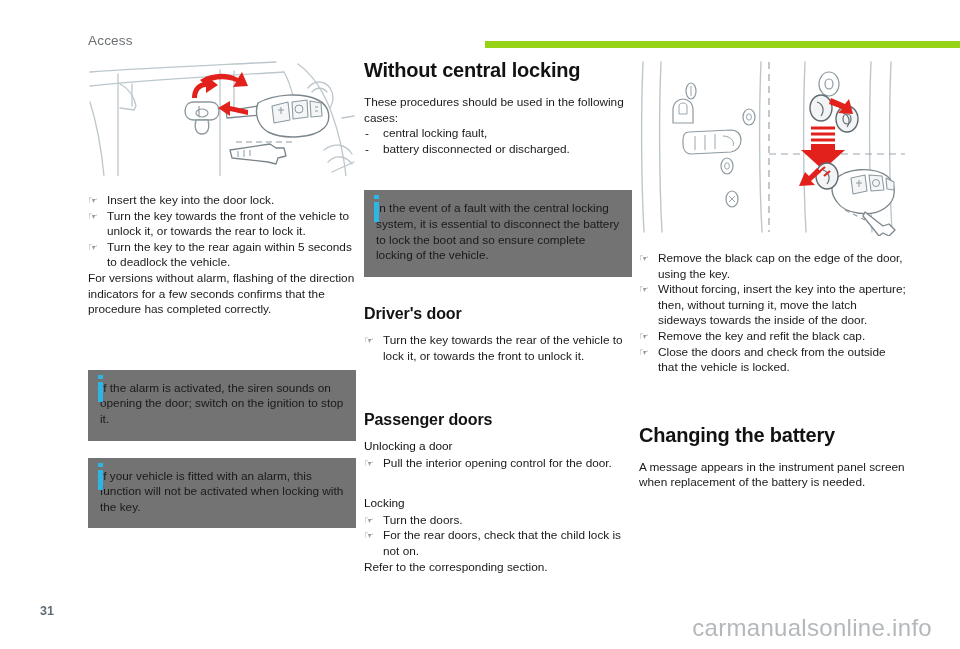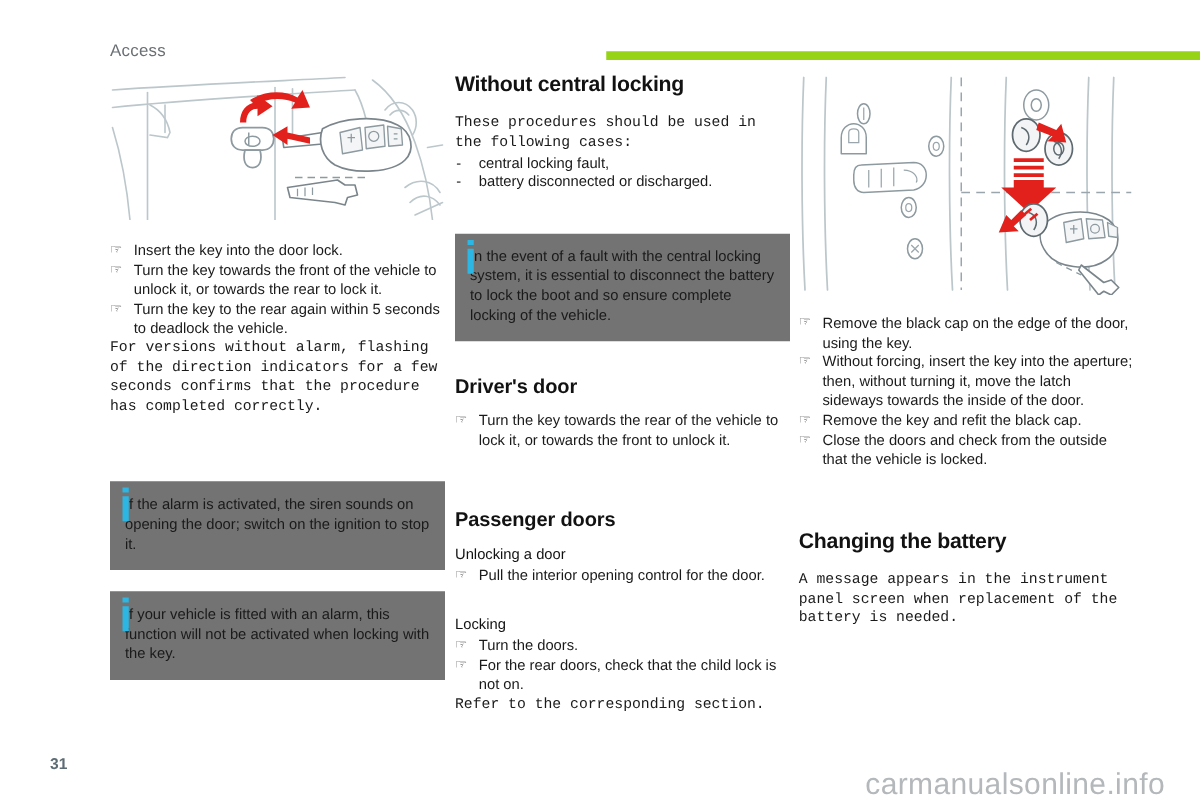--- a/index.html
+++ b/index.html
@@ -24,33 +24,33 @@
   }
 
   
   .col { position:absolute; top:58px; width:268px; }
   .col-left   { left:88px;  }
   .col-mid    { left:364px; }
   .col-right  { left:639px; }
 
   
   h1.sec-title {
-    font-size:17px; font-weight:bold; letter-spacing:-.2px;
+    font-size:20px; font-weight:bold; letter-spacing:-.2px;
     color:#121212; line-height:1.2; margin-bottom:13px;
   }
   h2.sub-title {
     font-size:16px; font-weight:bold; letter-spacing:-.1px;
     color:#121212; line-height:1.2; margin-bottom:10px;
   }
   h3.subsub-title {
     font-size:11.8px; font-weight:normal; color:#121212;
     line-height:1.35; margin-bottom:1px;
   }
   p.body-text {
-    font-size:11.8px; line-height:15.6px; color:#1a1a1a;font-family:Liberation Mono, monospace;
+    font-size:11.8px; line-height:15.6px; color:#1a1a1a;
   }
 
   ul.proc { list-style:none; }
   ul.proc li {
     position:relative; padding-left:19px;
     font-size:11.8px; line-height:15.6px; color:#1a1a1a;
   }
   ul.proc li .hand {
     position:absolute; left:0; top:0;
     font-size:11px; line-height:15.6px; color:#3a3a3a;

